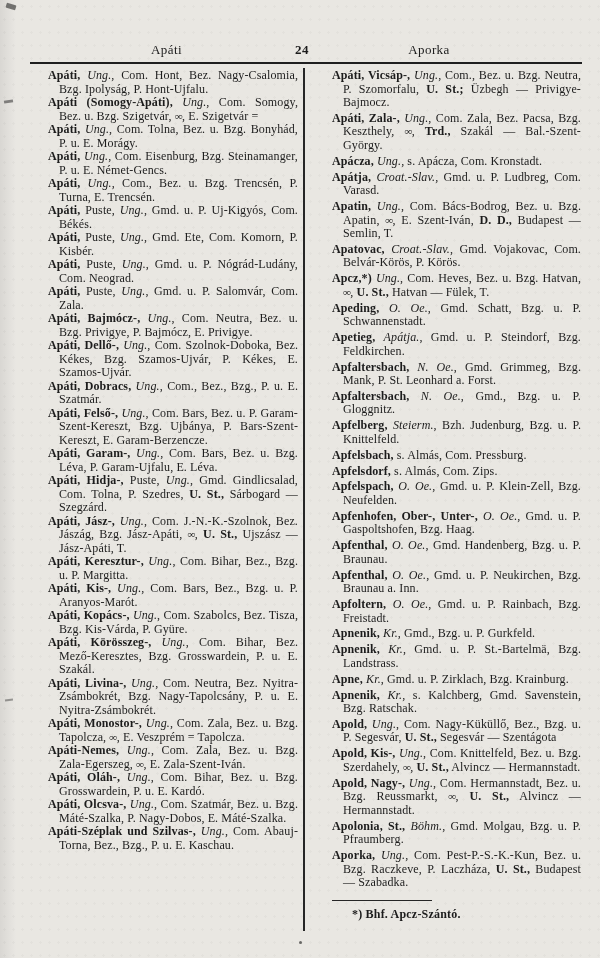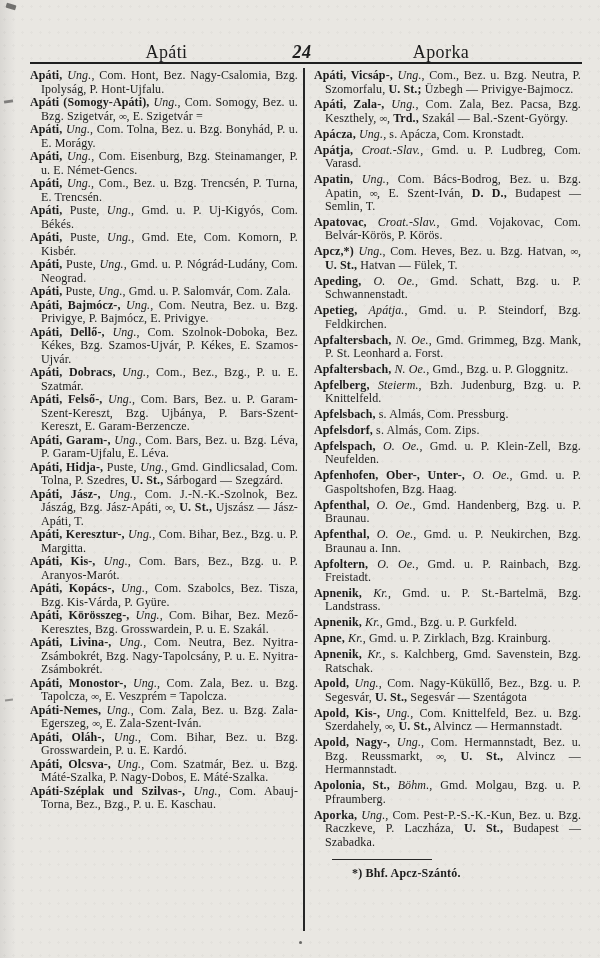--- a/index.html
+++ b/index.html
@@ -8,31 +8,31 @@
     position:relative; width:600px; height:958px; margin:0 auto;
     background:
       radial-gradient(rgba(0,0,0,0.028) 1px, transparent 1.2px),
       linear-gradient(90deg, rgba(0,0,0,0.07) 0px, rgba(0,0,0,0.0) 16px),
       var(--paper);
     background-size: 9px 13px, 100% 100%, 100% 100%;
     color:var(--ink);
     font-family:"Liberation Serif", serif;
     overflow:hidden;
   }
-  .running-head span{position:absolute; top:42px; font-size:18px; letter-spacing:0.4px; text-align:center;}
+  .running-head span{position:absolute; top:42px; font-size:13px; letter-spacing:0.4px; text-align:center;}
   .rh-left{left:30px; width:273px;}
-  .rh-num{left:262px; width:80px; font-weight:bold;font-style:italic;}
-  .rh-right{left:306px; width:270px;}
+  .rh-num{left:262px; width:80px; font-weight:bold;}
+  .rh-right{left:294px; width:270px;}
   .header-rule{position:absolute; left:30px; top:62px; width:552px; height:2.2px; background:#1f1f1f;}
   .column-divider{position:absolute; left:303px; top:68px; width:1.6px; height:863px; background:#262626;}
   .columns{position:absolute; left:30px; top:69px; width:551px; display:flex;}
   .col{margin:0; padding:0; list-style:none; font-size:12px; line-height:13.5px; letter-spacing:0.12px;}
   .col-left{width:268px; margin-right:16px;}
   .col-right{width:267px;}
-  .col li{ text-align:justify; padding-left:11px; text-indent:-11px; }
+  .col li{ text-align:justify; padding-left:11px; text-indent:-11px;margin-left:18px; }
   .col-right li{ margin-bottom:2.4px; }
   .seg{font-weight:normal; font-style:normal;}
   .seg.b{font-weight:bold;}
   .seg.i{font-style:italic;}
   .horn{font-weight:bold; letter-spacing:-0.5px; font-size:11px;}
   .footnote-block{margin-top:10px;}
   .footnote-rule{margin-left:18px; width:100px; height:1.3px; background:#262626;}
   .footnote-text{margin:6px 0 0 0; padding-left:38px; font-size:12px; font-weight:bold; letter-spacing:0.2px;}
   .smudge-a{position:absolute; left:6px; top:4px; width:10px; height:5px; background:rgba(20,20,20,0.55); transform:rotate(18deg); border-radius:1px;}
   .smudge-b{position:absolute; left:4px; top:100px; width:9px; height:2.5px; background:rgba(30,30,30,0.5); transform:rotate(-8deg);}
@@ -100,22 +100,22 @@
           <li><span class="seg b">Apfaltersbach,</span><span class="seg"> </span><span class="seg i">N. Oe.</span><span class="seg">, Gmd. Grimmeg, Bzg. Mank, P. St. Leonhard a. Forst.</span></li>
           <li><span class="seg b">Apfaltersbach,</span><span class="seg"> </span><span class="seg i">N. Oe.</span><span class="seg">, Gmd., Bzg. u. P. Gloggnitz.</span></li>
           <li><span class="seg b">Apfelberg,</span><span class="seg"> </span><span class="seg i">Steierm.</span><span class="seg">, Bzh. Judenburg, Bzg. u. P. Knittelfeld.</span></li>
           <li><span class="seg b">Apfelsbach,</span><span class="seg"> s. Almás, Com. Pressburg.</span></li>
           <li><span class="seg b">Apfelsdorf,</span><span class="seg"> s. Almás, Com. Zips.</span></li>
           <li><span class="seg b">Apfelspach,</span><span class="seg"> </span><span class="seg i">O. Oe.</span><span class="seg">, Gmd. u. P. Klein-Zell, Bzg. Neufelden.</span></li>
           <li><span class="seg b">Apfenhofen, Ober-, Unter-,</span><span class="seg"> </span><span class="seg i">O. Oe.</span><span class="seg">, Gmd. u. P. Gaspoltshofen, Bzg. Haag.</span></li>
           <li><span class="seg b">Apfenthal,</span><span class="seg"> </span><span class="seg i">O. Oe.</span><span class="seg">, Gmd. Handenberg, Bzg. u. P. Braunau.</span></li>
           <li><span class="seg b">Apfenthal,</span><span class="seg"> </span><span class="seg i">O. Oe.</span><span class="seg">, Gmd. u. P. Neukirchen, Bzg. Braunau a. Inn.</span></li>
           <li><span class="seg b">Apfoltern,</span><span class="seg"> </span><span class="seg i">O. Oe.</span><span class="seg">, Gmd. u. P. Rainbach, Bzg. Freistadt.</span></li>
+          <li><span class="seg b">Apnenik,</span><span class="seg"> </span><span class="seg i">Kr.</span><span class="seg">, Gmd., Bzg. u. P. Gurkfeld.</span></li>
           <li><span class="seg b">Apnenik,</span><span class="seg"> </span><span class="seg i">Kr.</span><span class="seg">, Gmd. u. P. St.-Bartelmä, Bzg. Landstrass.</span></li>
-          <li><span class="seg b">Apnenik,</span><span class="seg"> </span><span class="seg i">Kr.</span><span class="seg">, Gmd., Bzg. u. P. Gurkfeld.</span></li>
           <li><span class="seg b">Apne,</span><span class="seg"> </span><span class="seg i">Kr.</span><span class="seg">, Gmd. u. P. Zirklach, Bzg. Krainburg.</span></li>
           <li><span class="seg b">Apnenik,</span><span class="seg"> </span><span class="seg i">Kr.</span><span class="seg">, s. Kalchberg, Gmd. Savenstein, Bzg. Ratschak.</span></li>
           <li><span class="seg b">Apold,</span><span class="seg"> </span><span class="seg i">Ung.</span><span class="seg">, Com. Nagy-Küküllő, Bez., Bzg. u. P. Segesvár, </span><span class="seg b">U. St.,</span><span class="seg"> Segesvár — Szentágota</span></li>
           <li><span class="seg b">Apold, Kis-,</span><span class="seg"> </span><span class="seg i">Ung.</span><span class="seg">, Com. Knittelfeld, Bez. u. Bzg. Szerdahely, </span><span class="horn">∞</span><span class="seg">, </span><span class="seg b">U. St.,</span><span class="seg"> Alvincz — Hermannstadt.</span></li>
           <li><span class="seg b">Apold, Nagy-,</span><span class="seg"> </span><span class="seg i">Ung.</span><span class="seg">, Com. Hermannstadt, Bez. u. Bzg. Reussmarkt, </span><span class="horn">∞</span><span class="seg">, </span><span class="seg b">U. St.,</span><span class="seg"> Alvincz — Hermannstadt.</span></li>
           <li><span class="seg b">Apolonia, St.,</span><span class="seg"> </span><span class="seg i">Böhm.</span><span class="seg">, Gmd. Molgau, Bzg. u. P. Pfraumberg.</span></li>
           <li><span class="seg b">Aporka,</span><span class="seg"> </span><span class="seg i">Ung.</span><span class="seg">, Com. Pest-P.-S.-K.-Kun, Bez. u. Bzg. Raczkeve, P. Laczháza, </span><span class="seg b">U. St.,</span><span class="seg"> Budapest — Szabadka.</span></li>
         </ul>
       <div class="footnote-block">
         <div class="footnote-rule"></div>

